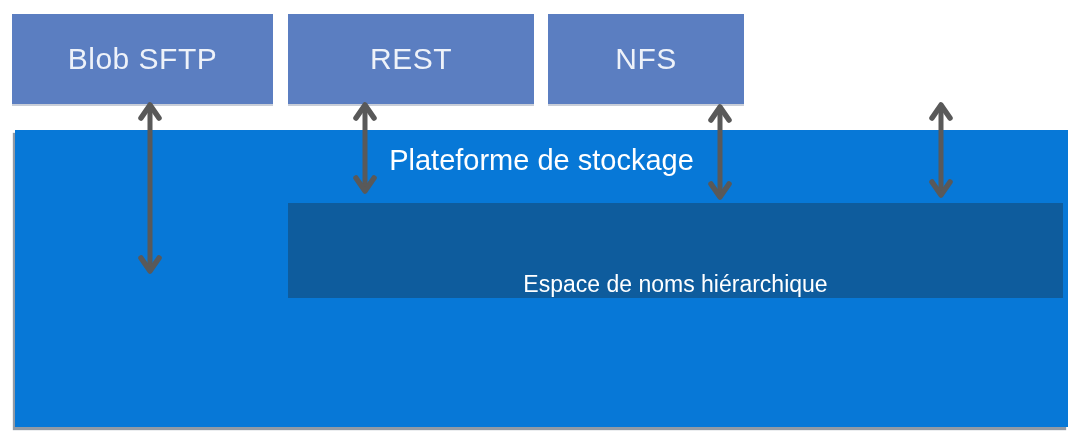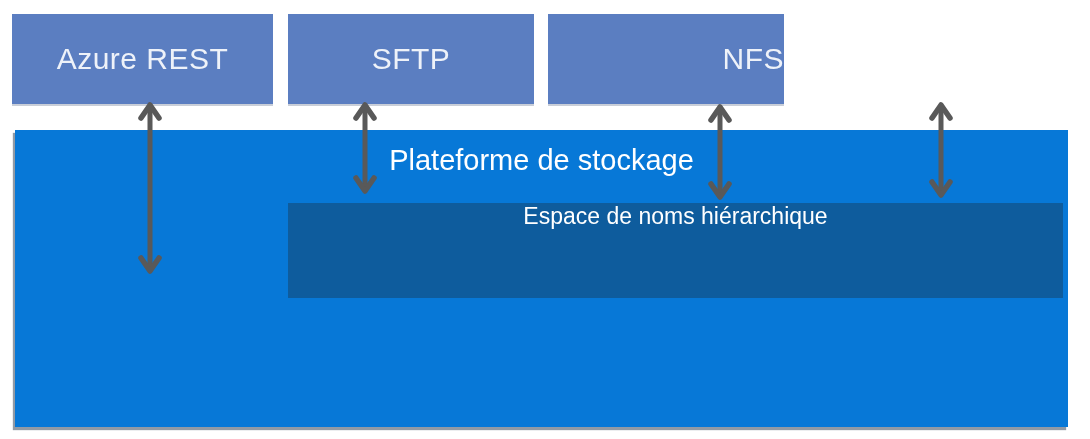--- a/index.html
+++ b/index.html
@@ -23,21 +23,21 @@
     color: var(--protocol-text, #eef2f9);
     display: flex;
     align-items: center;
     justify-content: center;
     font-size: 30px;
     letter-spacing: 0.5px;
     box-shadow: 0 2px 0 rgba(40, 60, 100, 0.25);
   }
   #proto-blob  { left: 12px;  width: 261px; }
   #proto-sftp  { left: 288px; width: 246px; }
-  #proto-nfs   { left: 548px; width: 236px; justify-content: flex-end; }
+  #proto-nfs   { left: 548px; width: 196px; }
   #proto-gen2  { left: 806px; width: 274px; }
 
   .platform {
     position: absolute;
     left: 15px;
     top: 130px;
     width: 1053px;
     height: 297px;
     background: var(--platform, #0778d7);
     box-shadow: -2px 3px 1px rgba(10, 30, 55, 0.45);
@@ -49,21 +49,21 @@
     width: 100%;
     text-align: center;
     color: var(--text, #ffffff);
     font-size: 29px;
   }
   .inner-box {
     position: absolute;
     background: var(--inner-box, #0e5c9d);
     color: var(--text, #ffffff);
     display: flex;
-    align-items: flex-start;
+    align-items: flex-end;
     justify-content: center;
     font-size: 23px;
   }
   #layer-namespace {
     left: 273px;   
     top: 73px;     
     width: 775px;
     height: 95px;
   }
   #layer-storage {
@@ -92,24 +92,24 @@
     stroke-linejoin: round;
     stroke-linecap: round;
   }
 </style>
 </head>
 <body>
 
 <div class="canvas">
 
   <div class="protocol-box" id="proto-blob">
-    <span>Azure REST</span>
+    <span>Blob SFTP</span>
   </div>
   <div class="protocol-box" id="proto-sftp">
-    <span>SFTP</span>
+    <span>REST</span>
   </div>
   <div class="protocol-box" id="proto-nfs">
     <span>NFS</span>
   </div>
 
   <div class="platform">
     <div class="platform-title">Plateforme de stockage</div>
     <div class="inner-box" id="layer-namespace">
       <span>Espace de noms hiérarchique</span>
     </div>

